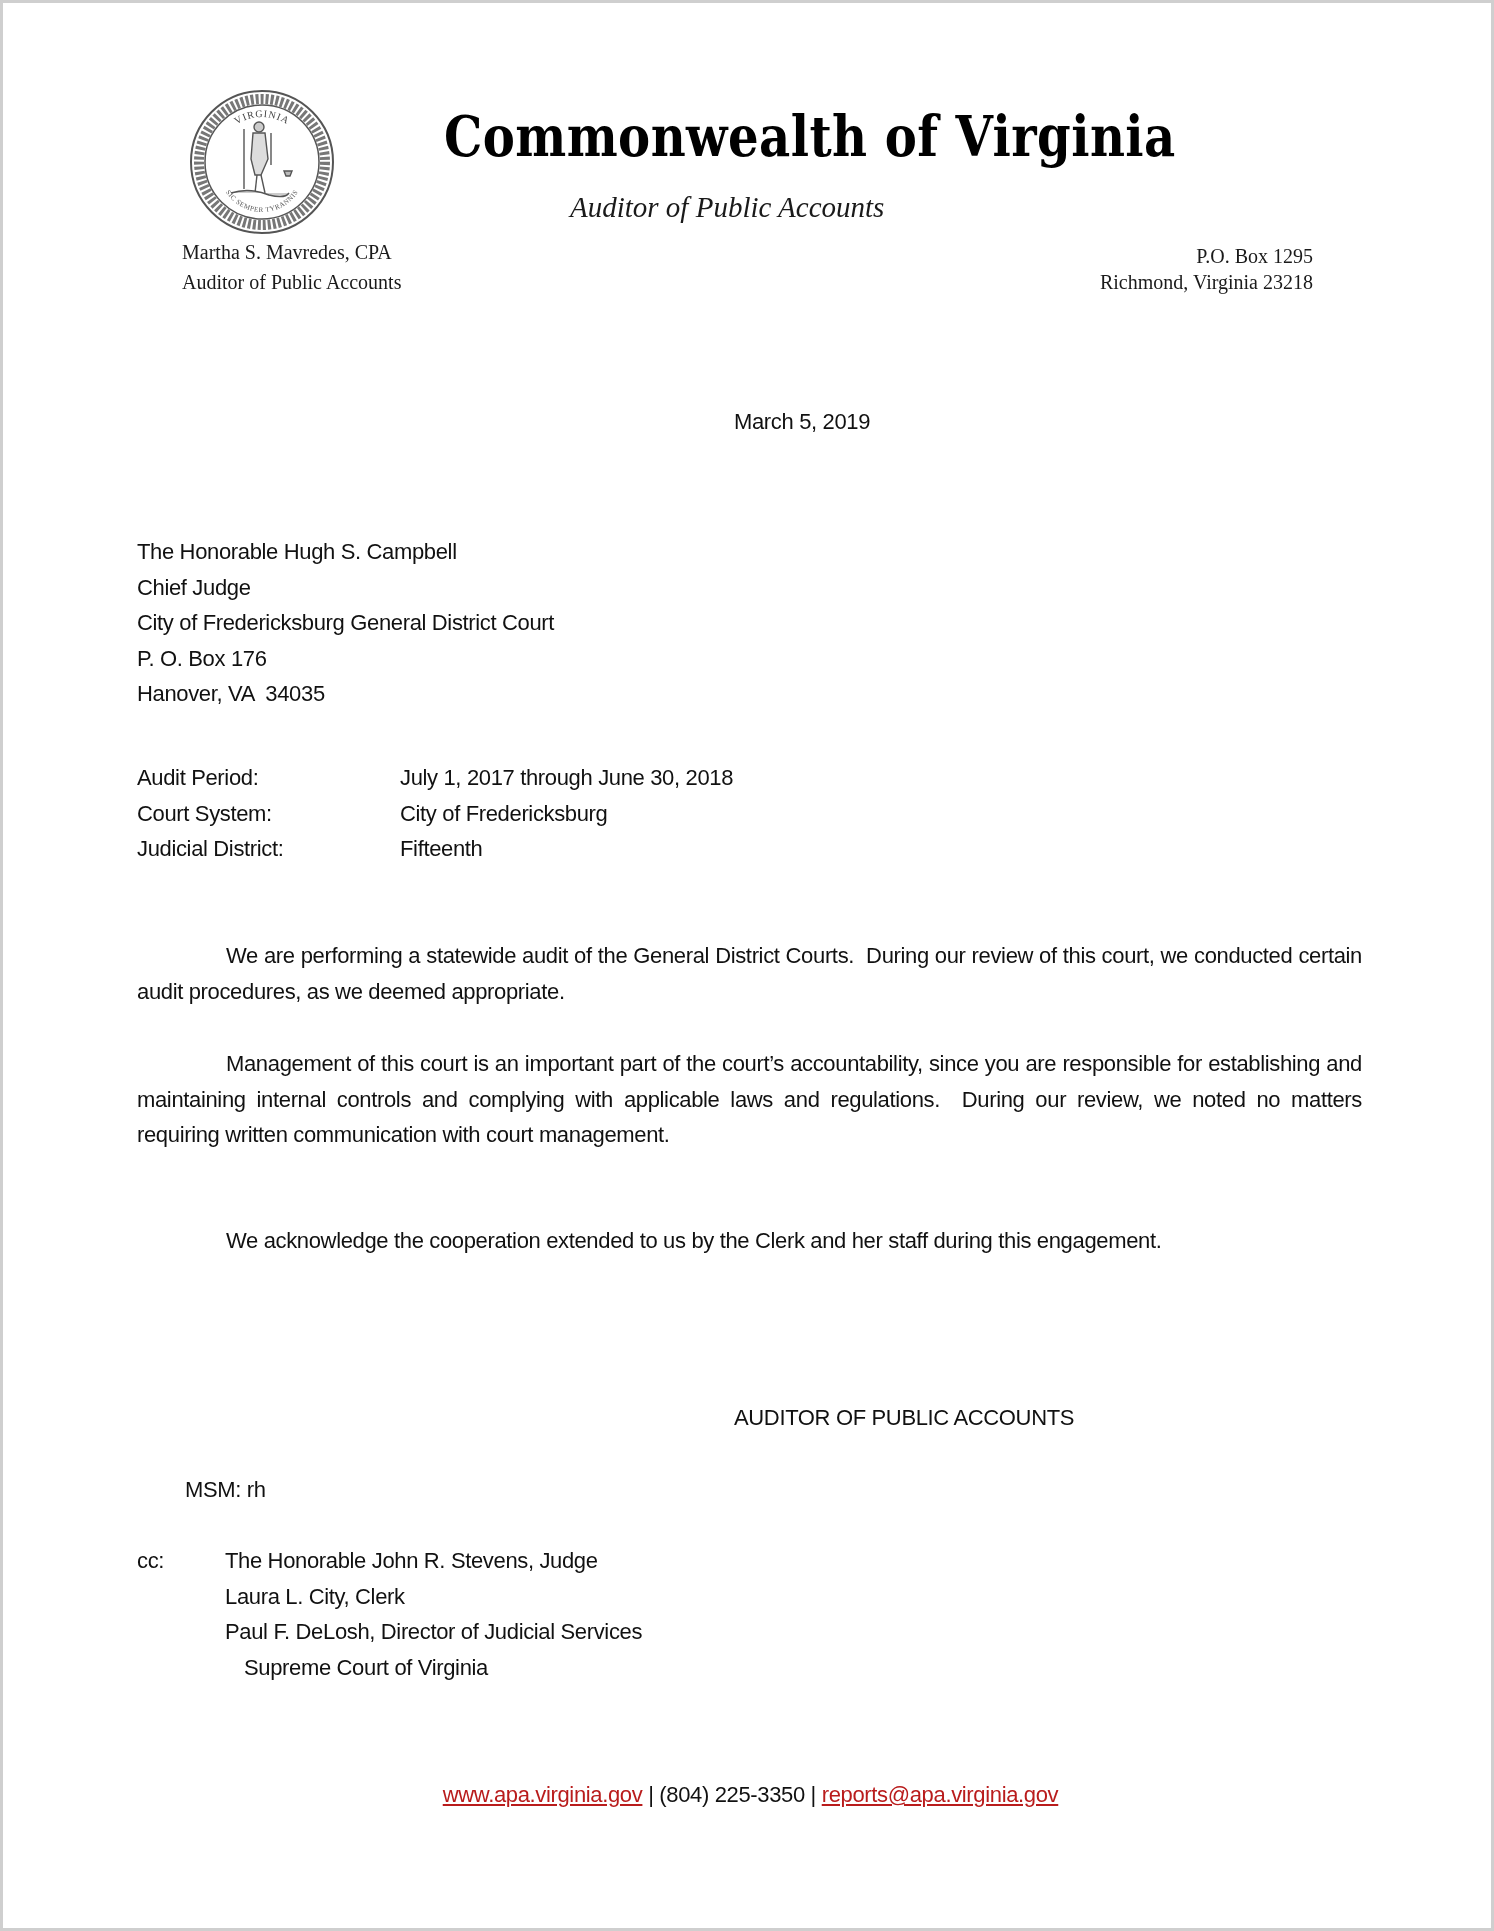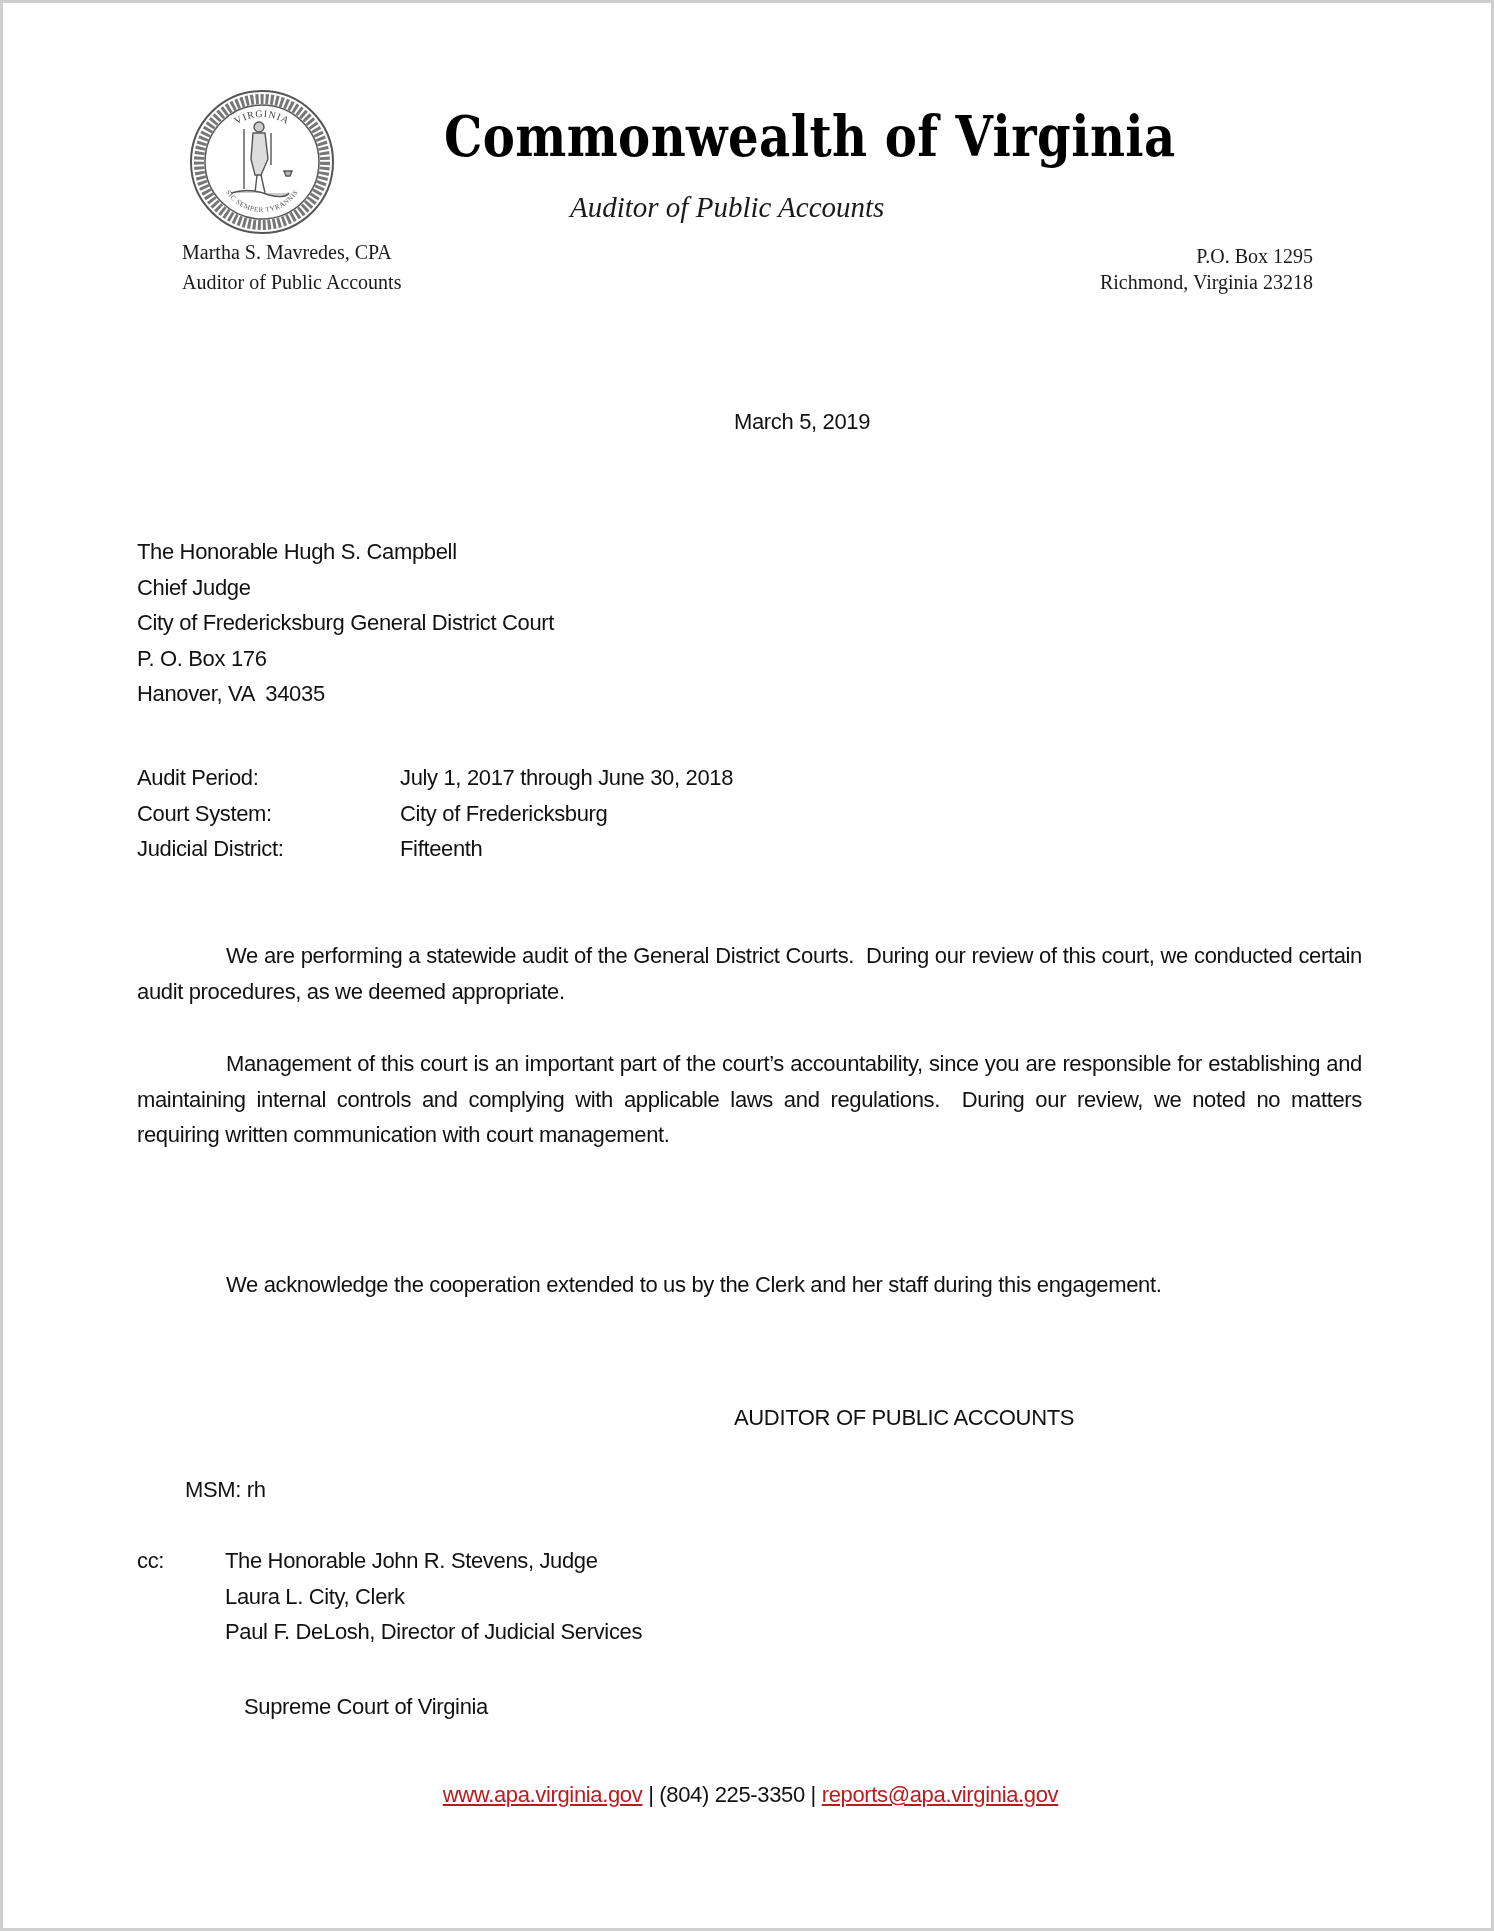--- a/index.html
+++ b/index.html
@@ -32,28 +32,28 @@
   .audit .row { height: 35.5px; position: relative; }
   .audit .lbl { position: absolute; left: 0; }
   .audit .val { position: absolute; left: 263px; }
 
   .para {
     position: absolute; left: 134px; width: 1225px; white-space: normal;
     text-align: justify; line-height: 35.5px; text-indent: 89px;
   }
   .p1 { top: 935px; }
   .p2 { top: 1043px; }
-  .p3 { top: 1220px; margin-top: 44px; }
+  .p3 { top: 1220px; }
 
   .sig { left: 731px; top: 1397px; }
   .msm { left: 134px; top: 1469px; margin-left: 48px; }
   .cc-label { left: 134px; top: 1540px; }
   .cc-list { left: 222px; top: 1540px; }
   .cc-list div { height: 35.5px; }
-  .cc-list .sub { padding-left: 19px; margin-top: 39px; }
+  .cc-list .sub { padding-left: 19px; }
 
   .footer { left: 355px; top: 1779px; width: 785px; text-align: center; font-size: 22px; }
   .footer a { color: #b91c1c; text-decoration: underline; }
   .footer .sep { color: #111; }
 </style>
 </head>
 <body>
 
 <div class="page">
 

